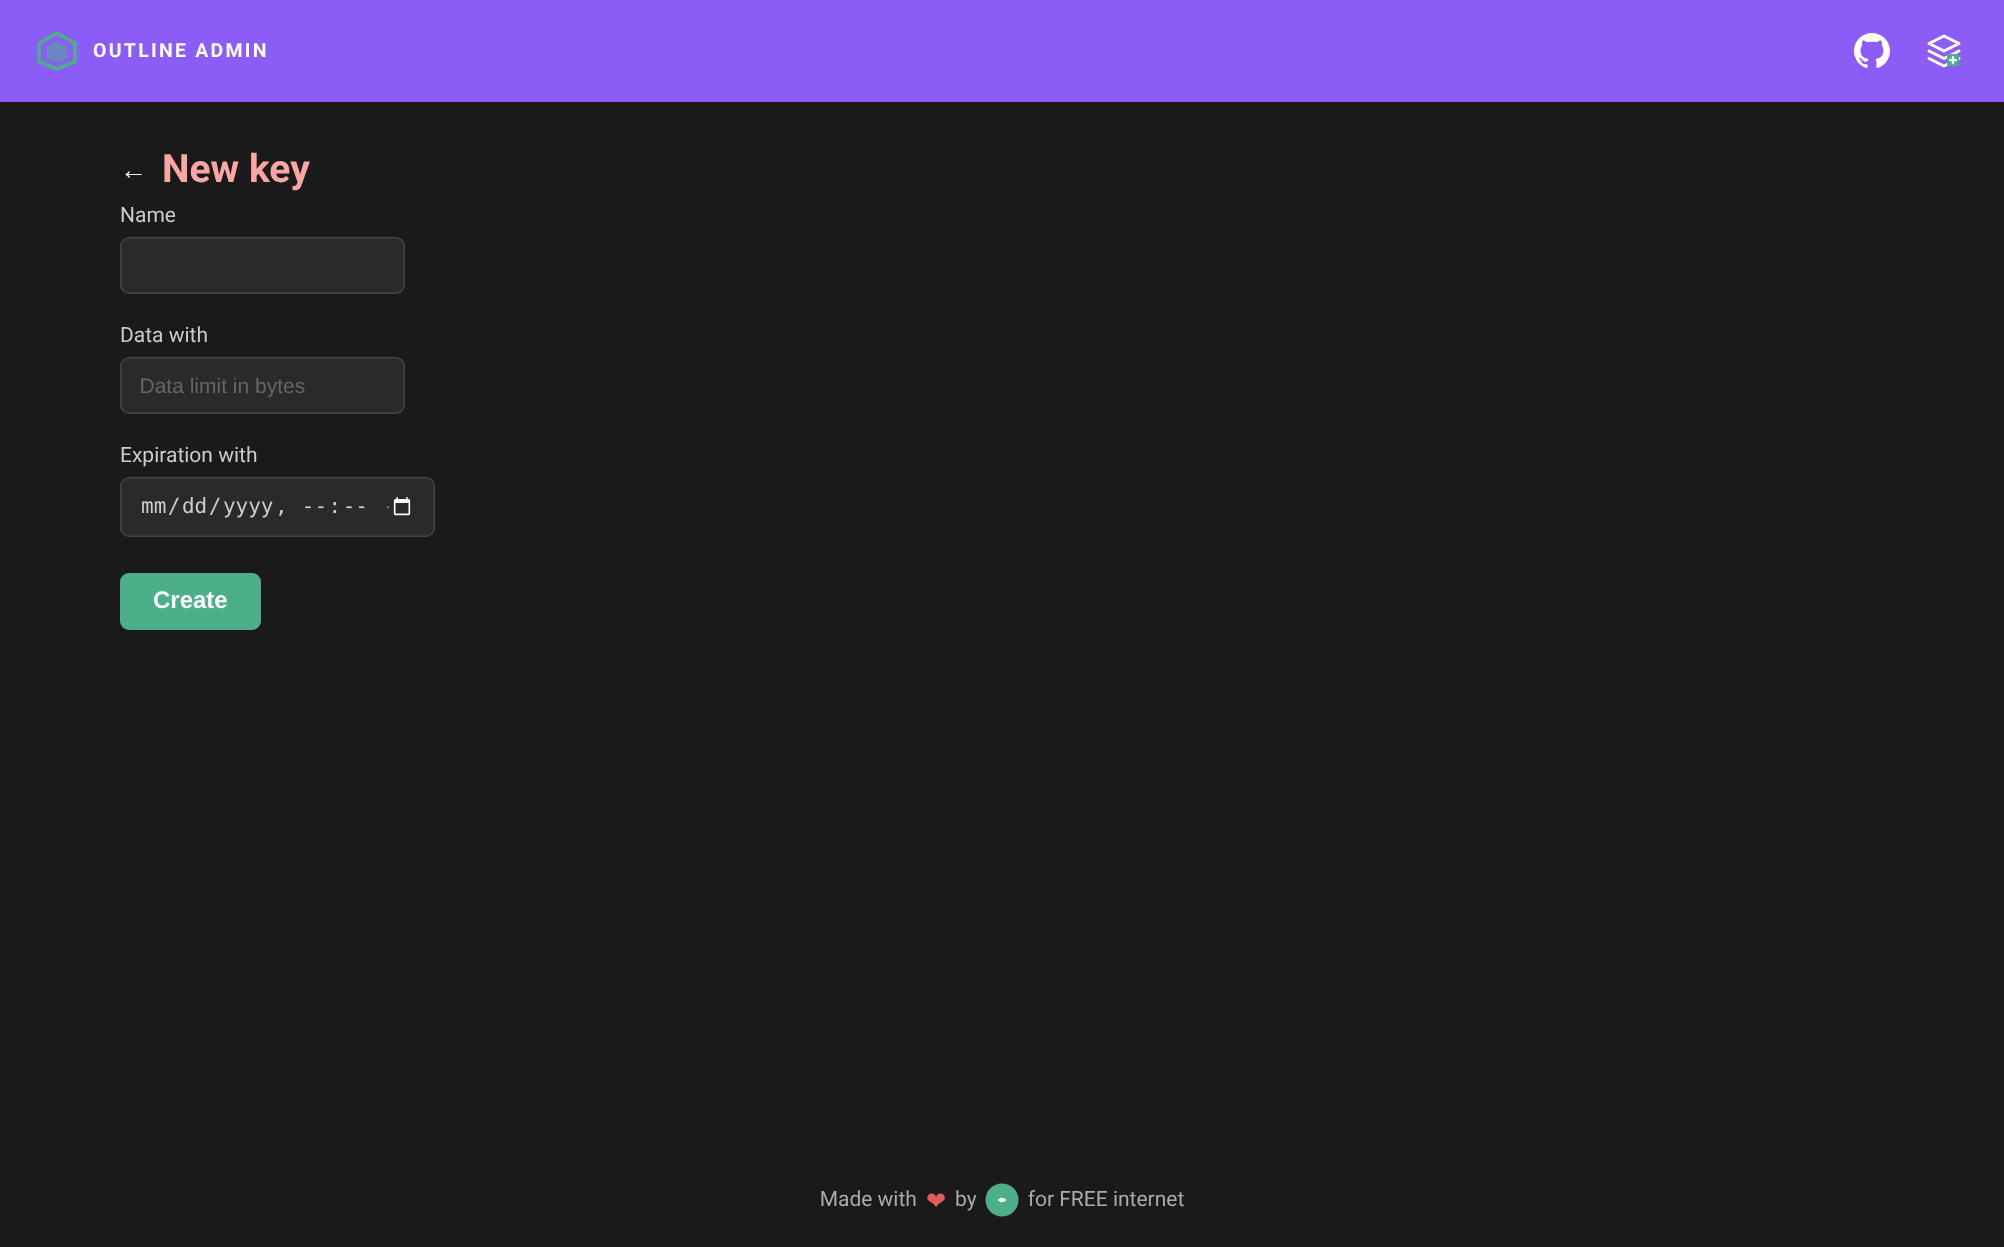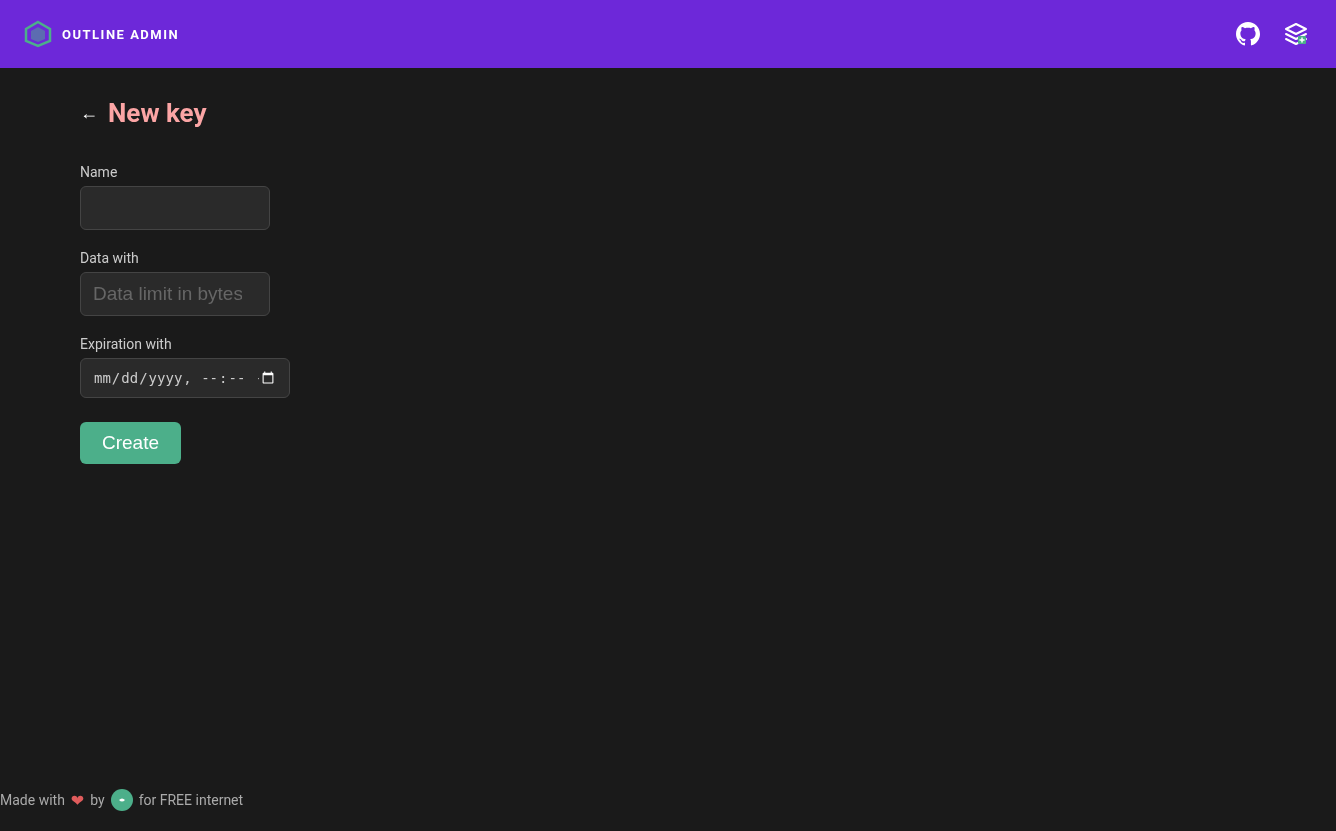--- a/index.html
+++ b/index.html
@@ -17,21 +17,21 @@
       position: relative;
       overflow: hidden;
     }
 
     
     .header {
       display: flex;
       align-items: center;
       justify-content: space-between;
       padding: 18px 24px;
-      background-color: #6d28d9;
+      background-color: #8b5cf6;
     }
 
     .logo-area {
       display: flex;
       align-items: center;
       gap: 10px;
     }
 
     .logo-icon {
       width: 28px;
@@ -91,21 +91,21 @@
       align-items: center;
     }
 
     .page-title {
       font-size: 26px;
       font-weight: 700;
       color: #fca5a5;
     }
 
     .form-section {
-      margin-top: 36px;
+      margin-top: 8px;
       display: flex;
       flex-direction: column;
       gap: 20px;
     }
 
     .form-group {
       display: flex;
       flex-direction: column;
       gap: 6px;
     }
@@ -114,21 +114,21 @@
       font-size: 14px;
       color: #cccccc;
       font-weight: 400;
     }
 
     .form-input {
       background-color: #2a2a2a;
       border: 1px solid #444;
       border-radius: 6px;
       color: #cccccc;
-      font-size: 19px;
+      font-size: 14px;
       padding: 10px 12px;
       width: 190px;
       outline: none;
     }
 
     .form-input::placeholder {
       color: #666;
     }
 
     .date-input {
@@ -146,35 +146,36 @@
       filter: invert(1);
       cursor: pointer;
     }
 
     .create-btn {
       background-color: #4caf8a;
       color: #ffffff;
       border: none;
       border-radius: 6px;
       padding: 10px 22px;
-      font-size: 19px;
-      font-weight: 400;
+      font-size: 16px;
+      font-weight: 700;
       cursor: pointer;
       width: fit-content;
       margin-top: 4px;
     }
 
     
     .footer {
       position: absolute;
       bottom: 20px;
       left: 0;
       right: 0;
       display: flex;
       align-items: center;
+      justify-content: center;
       gap: 6px;
       font-size: 14px;
       color: #aaaaaa;
     }
 
     .footer-heart {
       color: #e05c5c;
       font-size: 16px;
     }
 

